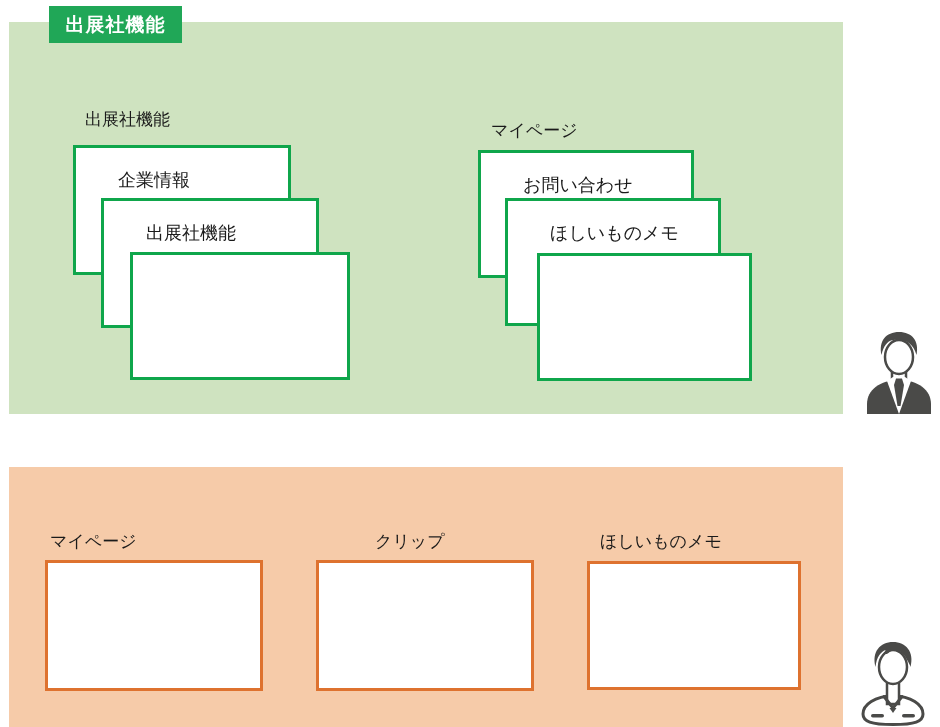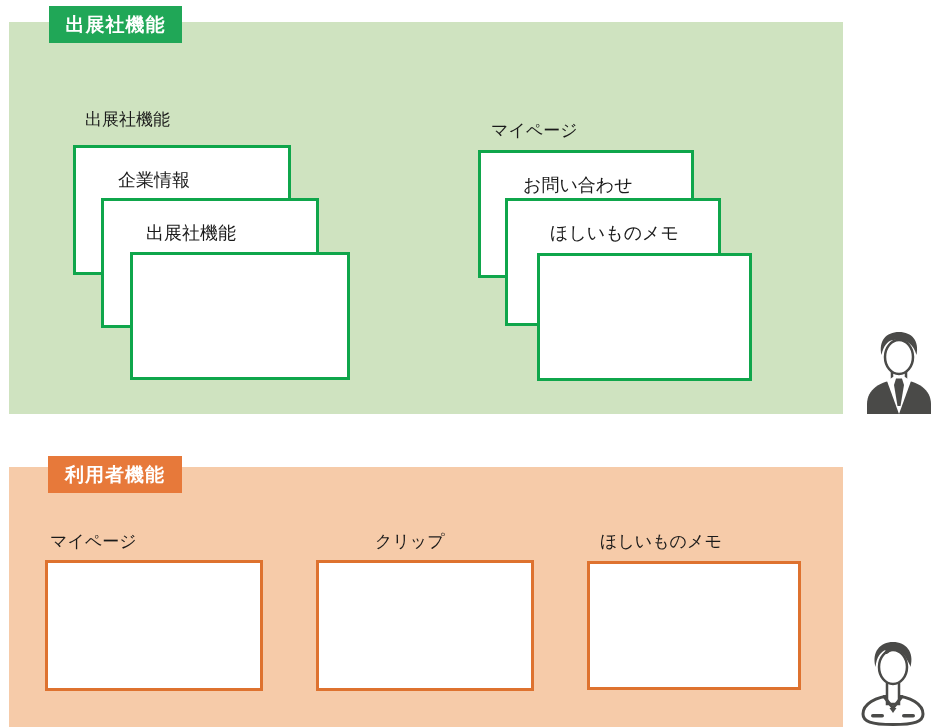--- a/index.html
+++ b/index.html
@@ -82,21 +82,20 @@
       <rect x="29" y="36" width="14" height="20" fill="#ffffff" stroke="#4A4A48" stroke-width="2.5"></rect>
       <ellipse cx="36" cy="27" rx="14" ry="17" fill="#ffffff" stroke="#4A4A48" stroke-width="2.5"></ellipse>
       <path d="M36 2 C23 2 15.5 11 18.5 25 C20.5 15 25 11.5 28 10.5 C32 9 34.5 10 36 10 C43.5 10 50.5 14 53.5 25 C56.5 11 49 2 36 2 Z" fill="#4A4A48"></path>
       <path d="M36 50 C17 50 4 60 4 74 L4 84 L68 84 L68 74 C68 60 55 50 36 50 Z" fill="#4A4A48"></path>
       <path d="M24 51 L36 84 L48 51 L42 47 L30 47 Z" fill="#ffffff"></path>
       <path d="M33 48.5 L39 48.5 L41 55 L37.5 76 L34.5 76 L31 55 Z" fill="#4A4A48"></path>
     </svg>
   </div>
 
   <div class="panel panel-user"></div>
-  <div class="badge badge-user">利用者機能</div>
 
   <div class="user-label ul0">マイページ</div>
   <div class="user-label ul1">クリップ</div>
   <div class="user-label ul2">ほしいものメモ</div>
 
   <div class="card card-orange u0"></div>
   <div class="card card-orange u1"></div>
   <div class="card card-orange u2"></div>
 
   <div class="person person-bottom">

